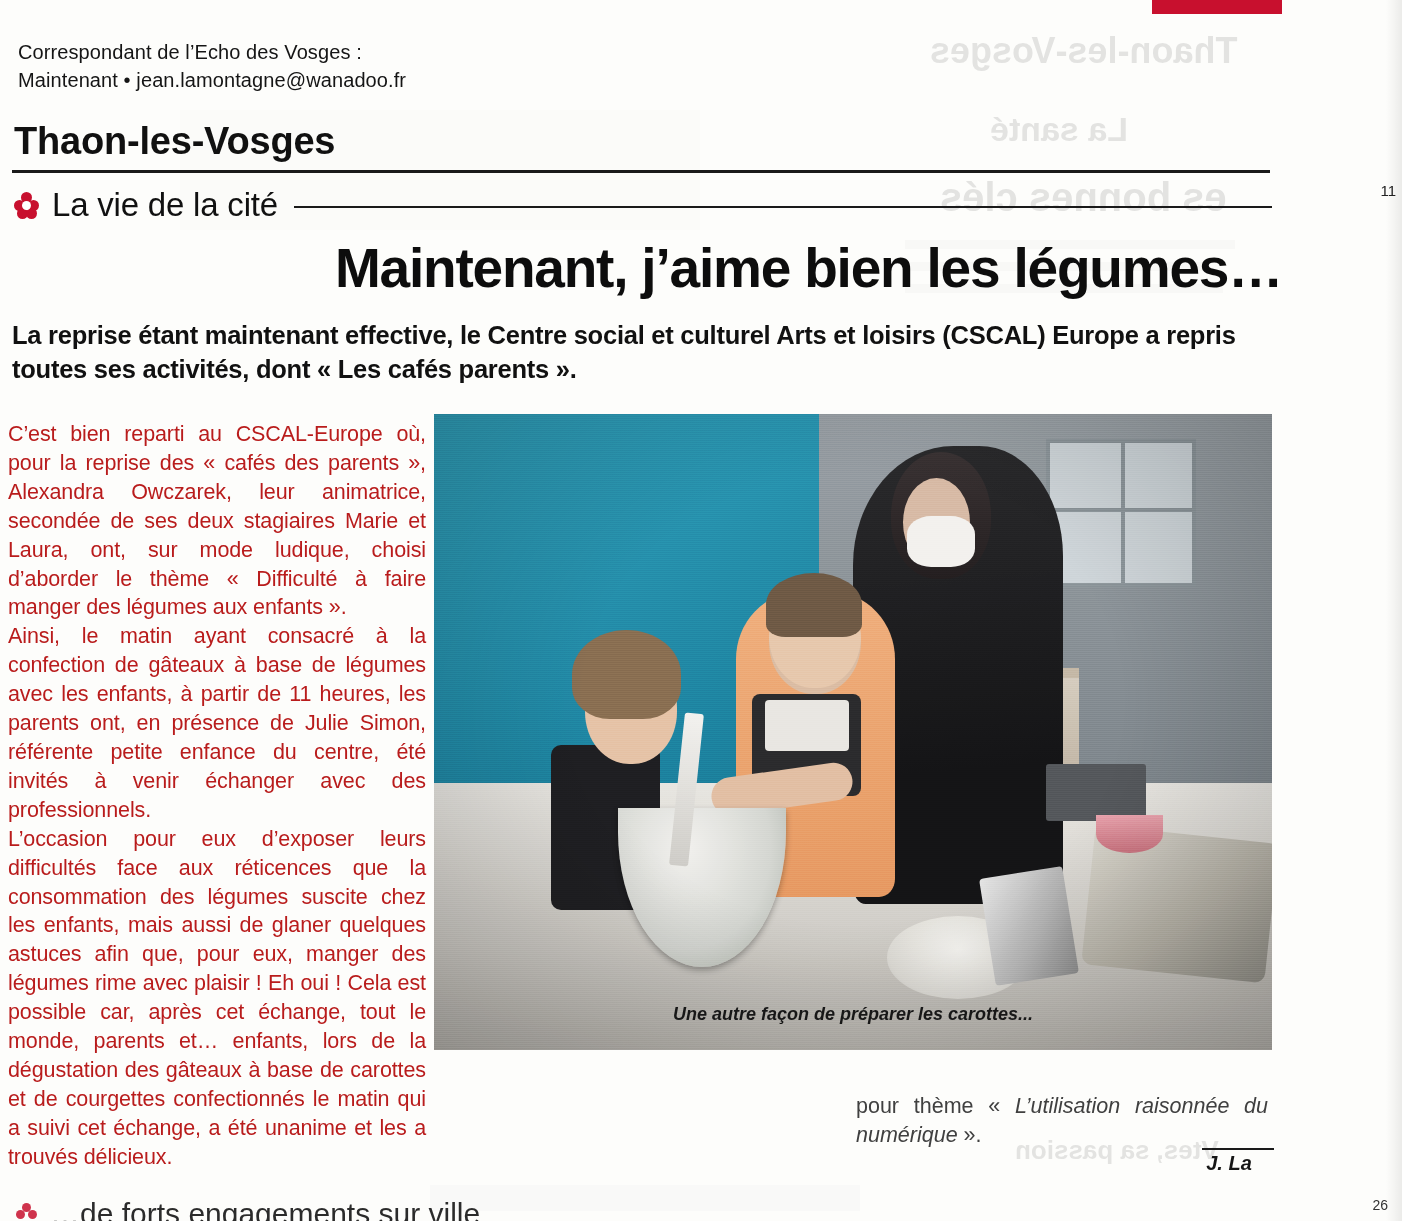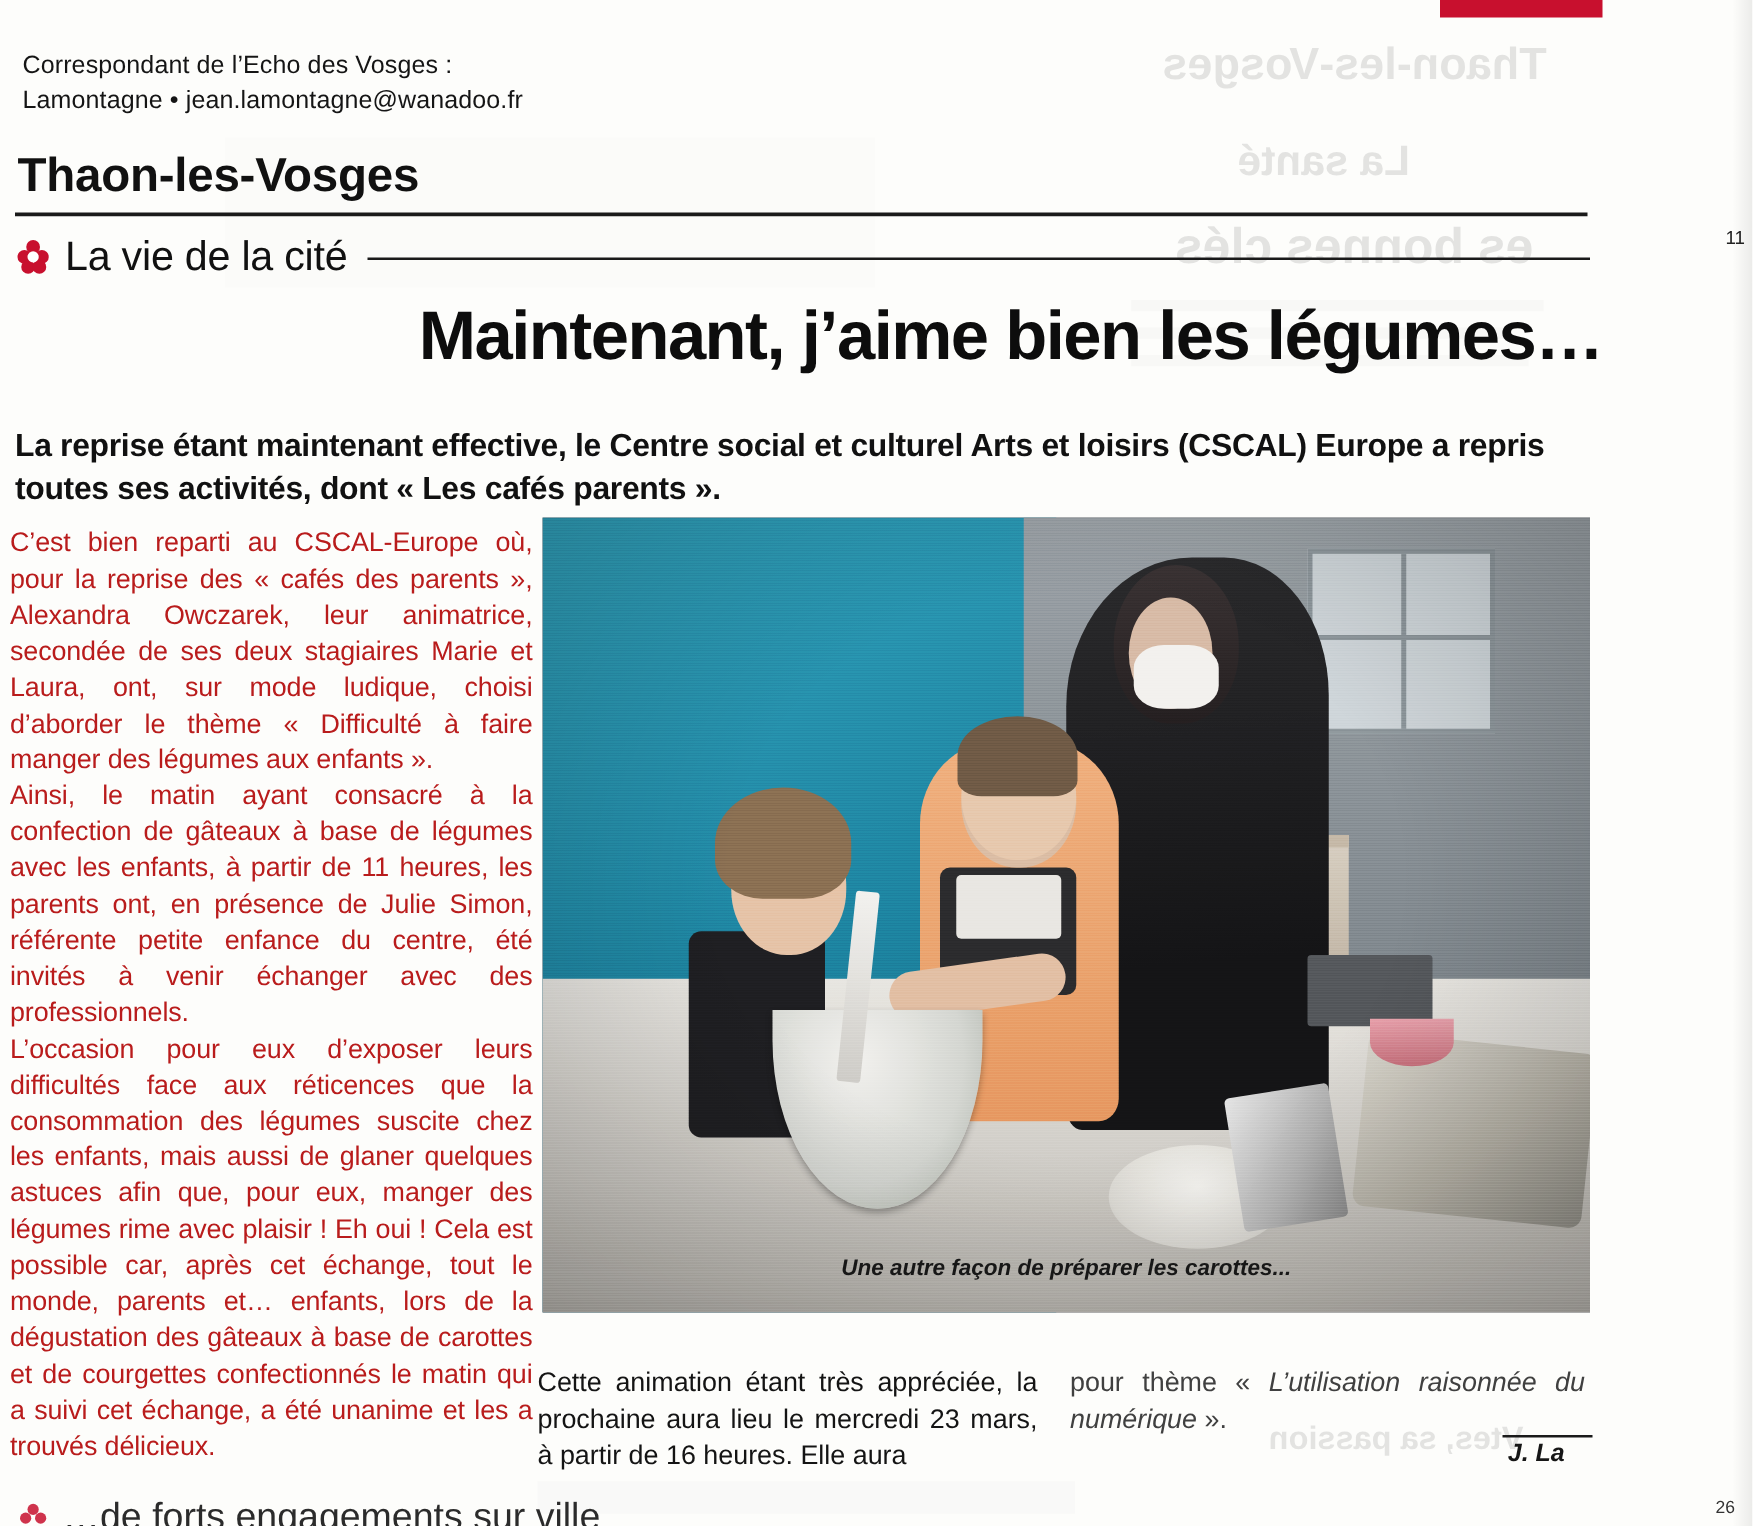--- a/index.html
+++ b/index.html
@@ -147,21 +147,21 @@
     letter-spacing: -1.2px;
     color: #0d0d0d;
     line-height: 1.05;
     text-align: right;
   }
 
   
   .chapeau {
     position: absolute;
     left: 12px;
-    top: 340px;
+    top: 318px;
     width: 1250px;
     font-size: 25.5px;
     font-weight: 700;
     line-height: 1.34;
     color: #111;
     letter-spacing: -0.25px;
   }
 
   
   .col-left {
@@ -450,21 +450,21 @@
     <div class="ghost-block" style="left:905px; top:262px; width:300px; height:9px;"></div>
     <div class="ghost-block" style="left:905px; top:284px; width:318px; height:9px;"></div>
     <div class="ghost-block" style="left:180px; top:110px; width:520px; height:120px; opacity:.25;"></div>
     <div class="ghost-block" style="left:430px; top:1185px; width:430px; height:26px; opacity:.4;"></div>
   </div>
 
   <div class="red-tab"></div>
 
   <div class="correspondent">
     <div>Correspondant de l’Echo des Vosges :</div>
-    <div>Lamontagne • jean.lamontagne@wanadoo.fr</div>
+    <div>Maintenant • jean.lamontagne@wanadoo.fr</div>
   </div>
 
   <div class="commune">Thaon-les-Vosges</div>
   <div class="rule-under-commune"></div>
 
   <div class="rubric">
     <div class="rubric-flower">
       <span></span>
         <span></span>
         <span></span>
@@ -515,23 +515,20 @@
       <div class="ph-box"></div>
       <div class="ph-bag"></div>
       <div class="ph-bowl-pink"></div>
       <div class="ph-vignette"></div>
       <div class="ph-grain"></div>
     </div>
   </div>
 
   <div class="caption">Une autre façon de préparer les carottes...</div>
 
-  <div class="col-mid">
-    <span>Cette animation étant très appréciée, la prochaine aura lieu le mercredi 23 mars, à partir de 16 heures. Elle aura</span>
-  </div>
 
   <div class="col-right">
     <span>pour thème « </span><i>L’utilisation raisonnée du numérique</i><span> ».</span>
   </div>
 
   <div class="signature-rule"></div>
   <div class="signature">J. La</div>
 
   <div class="bleed-flower">
     <span></span>

